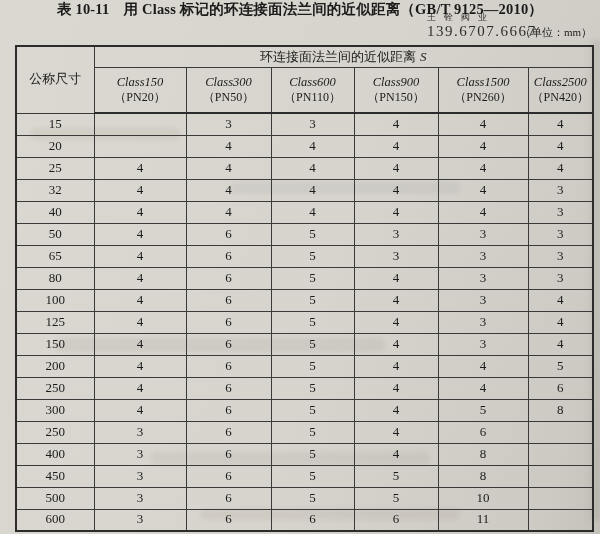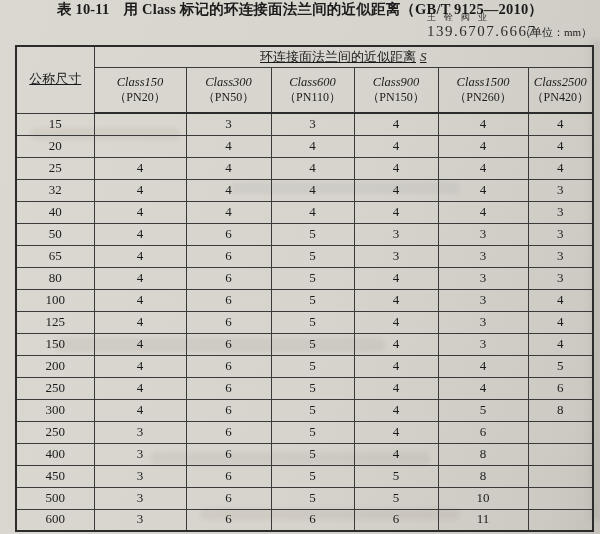--- a/index.html
+++ b/index.html
@@ -50,21 +50,21 @@
     border-collapse:collapse; table-layout:fixed;
     border:2px solid #2c2c2c;
   }
   table.flange th, table.flange td {
     border:1px solid #3a3a3a;
     text-align:center; vertical-align:middle;
     padding:0; font-weight:normal;
     font-size:13px; line-height:1.15;
     overflow:hidden; white-space:nowrap;
   }
-  tr.span-row th { height:20px; font-size:13px;text-decoration:underline; }
+  tr.span-row th { height:20px; font-size:13px; }
   tr.span-row .sym { font-style:italic; margin-left:4px; }
   tr.class-row th { height:44px; border-bottom:2px solid #2c2c2c; }
   tr.class-row .cls { font-size:12.5px;font-style:italic; }
   tr.class-row .pn  { font-size:12px; margin-top:2px; }
   th.corner { font-size:13.5px; border-bottom:2px solid #2c2c2c; }
   tbody tr { height:22px;padding-left:11px; }
   tbody td.dn { font-size:13px; }
 </style>
 </head>
 <body>

